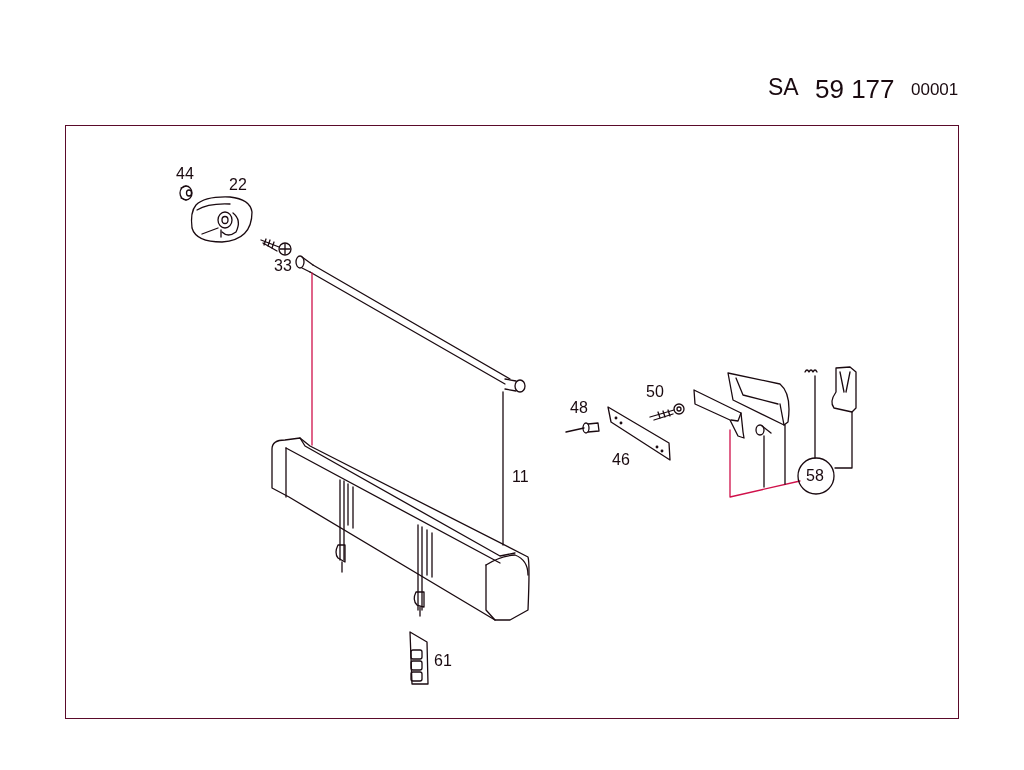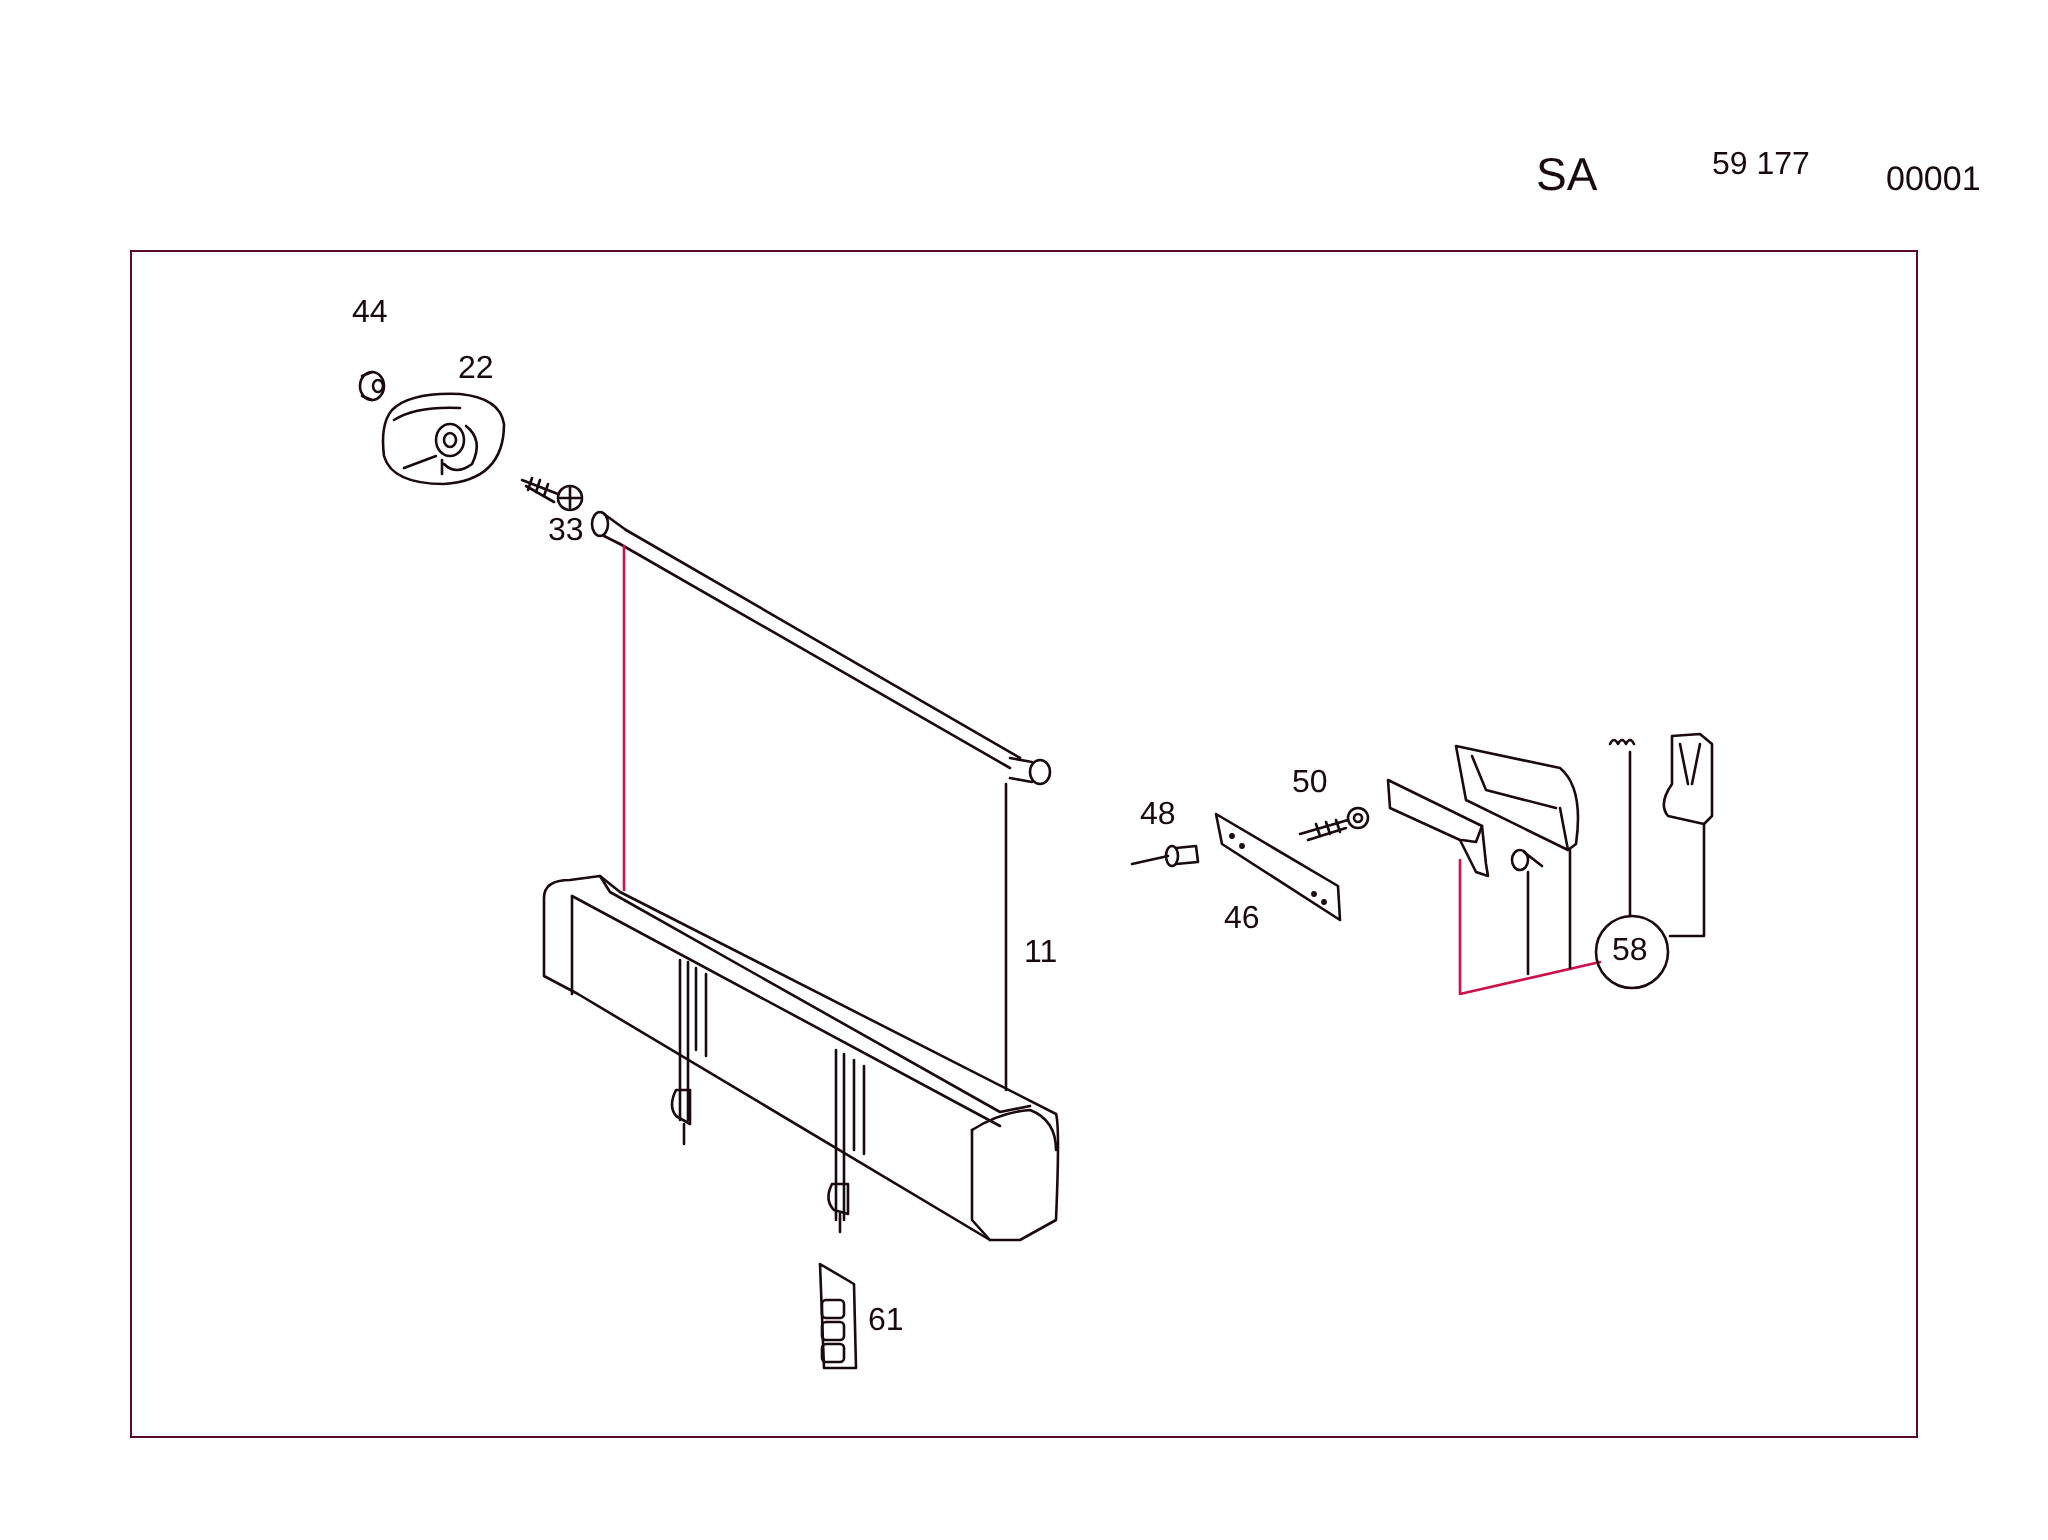--- a/index.html
+++ b/index.html
@@ -1,20 +1,20 @@
 <!DOCTYPE html>
 <html><head>
 <meta charset="utf-8">
 <style>
   html, body { margin:0; padding:0; background:#ffffff; }
   body { width:1024px; height:770px; position:relative; overflow:hidden; font-family:"Liberation Sans", sans-serif; }
   .header { position:absolute; top:74px; left:768px; color:#1a0a10; white-space:nowrap; }
   .header .sa { position:absolute; left:0; top:0; font-size:23px; }
-  .header .num { position:absolute; left:47px; top:0; font-size:16px;margin-left:41px; }
-  .header .seq { position:absolute; left:143px; top:6px; font-size:17px;margin-left:32px; }
+  .header .num { position:absolute; left:47px; top:0; font-size:26px; }
+  .header .seq { position:absolute; left:143px; top:6px; font-size:17px; }
   .frame { position:absolute; left:65px; top:125px; width:894px; height:594px; border:1.5px solid #5a0a2a; box-sizing:border-box; }
   svg.drawing { position:absolute; left:0; top:0; }
   .lbl { position:absolute; font-size:16px; color:#1a0a10; }
   .lbl58 { position:absolute; font-size:16px; color:#1a0a10;text-align:center; }
 </style>
 </head>
 <body>
 
 <div class="header">
   <span class="sa">SA</span>
@@ -123,21 +123,21 @@
       <path d="M730 430 L730 497 L800 481" stroke="#d0104a"></path>
       <path d="M764 436 L764 487"></path>
       <path d="M785 425 L785 484"></path>
       <path d="M815 376 L815 458"></path>
       <path d="M852 412 L852 468 L835 468"></path>
     </g>
   </g>
   <circle cx="816" cy="476" r="18" fill="none" stroke="#1a0a10" stroke-width="1.3"></circle>
 </svg>
 
-<span class="lbl" style="left:176px;top:148px;">44</span>
+<span class="lbl" style="left:176px;top:165px;">44</span>
 <span class="lbl" style="left:229px;top:176px;">22</span>
 <span class="lbl" style="left:274px;top:219px;margin-top:38px;">33</span>
 <span class="lbl" style="left:512px;top:468px;">11</span>
 <span class="lbl" style="left:570px;top:399px;text-align:right;">48</span>
 <span class="lbl" style="left:646px;top:383px;">50</span>
 <span class="lbl" style="left:612px;top:451px;">46</span>
 <span class="lbl58" style="left:806px;top:467px;">58</span>
 <span class="lbl" style="left:434px;top:652px;">61</span>
 
 </body></html>

